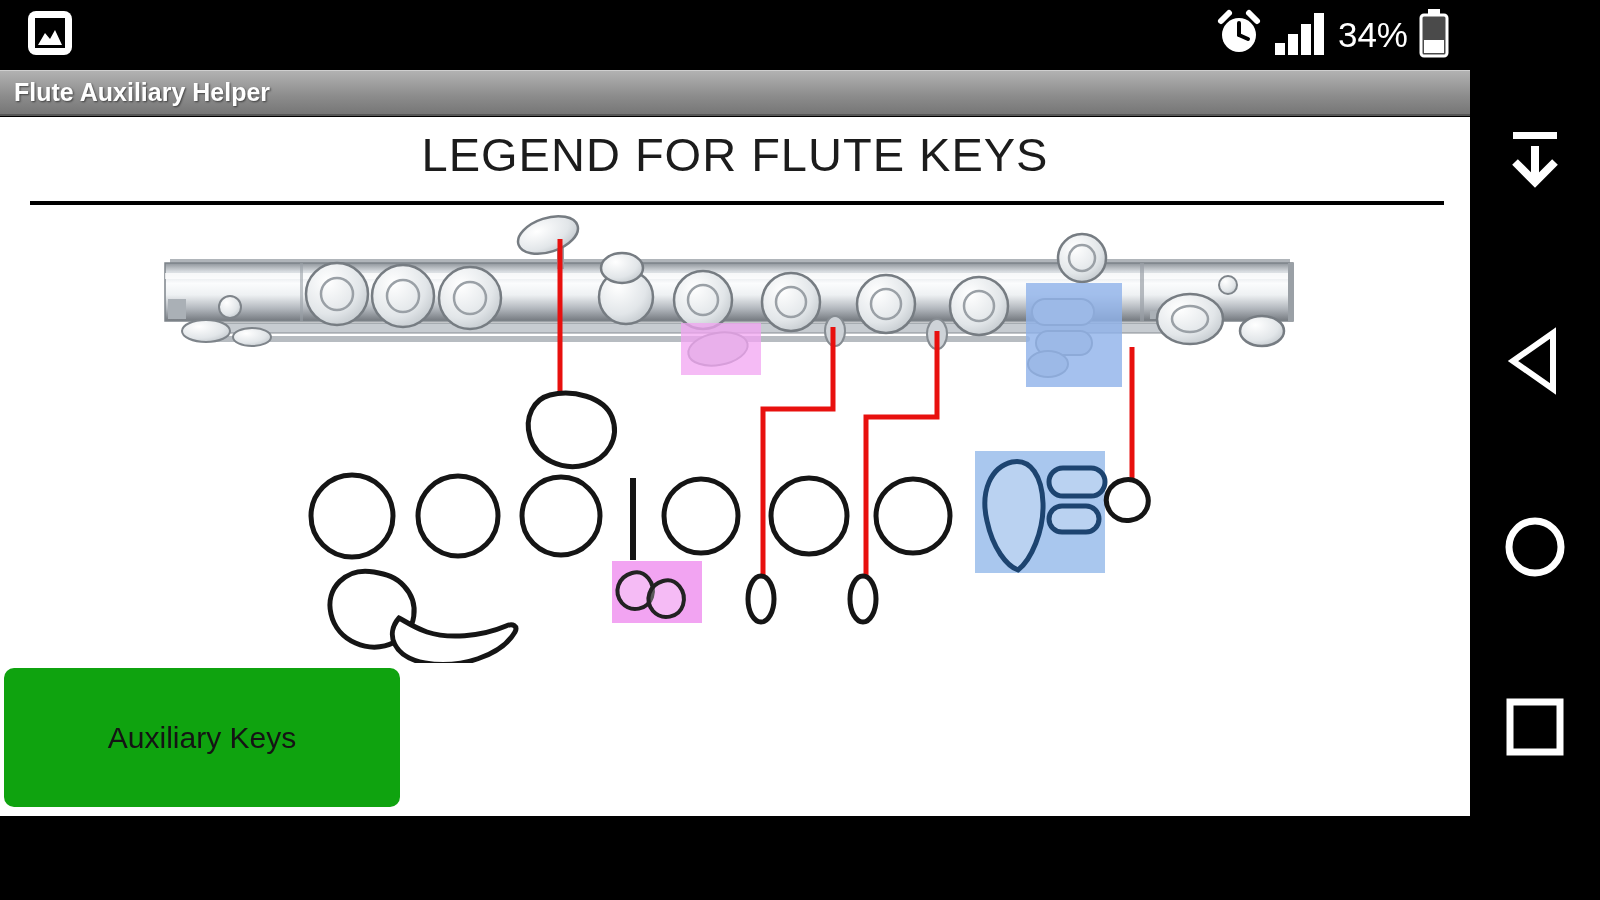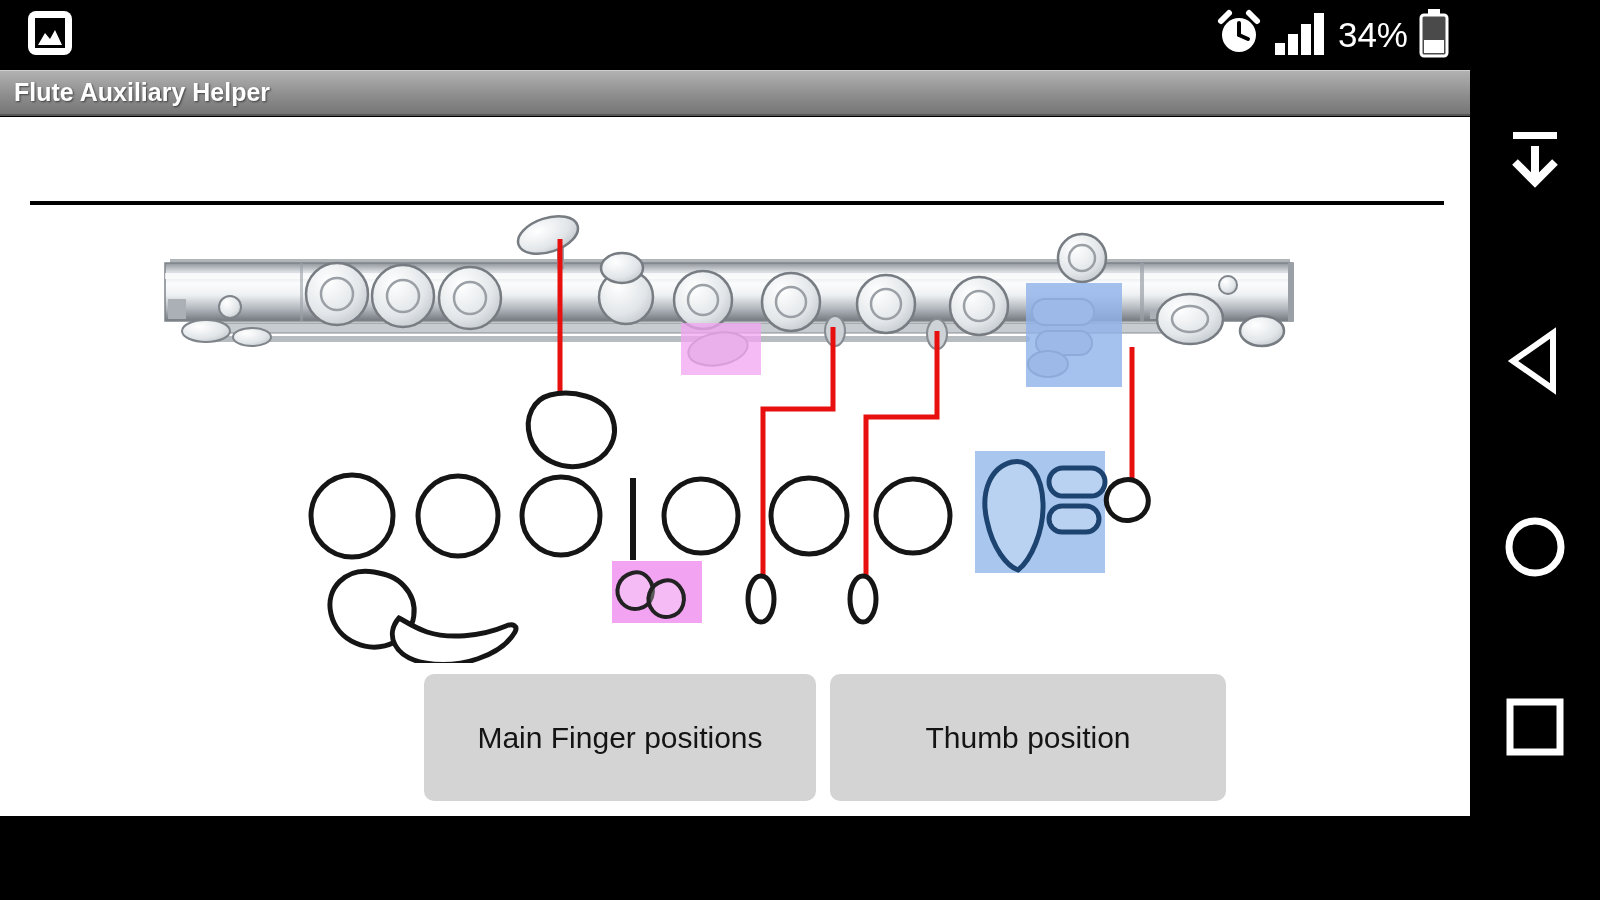--- a/index.html
+++ b/index.html
@@ -81,20 +81,21 @@
       </svg>
     </span>
   </div>
 </div>
 
 <div class="title-bar">
   <span class="app-title">Flute Auxiliary Helper</span>
 </div>
 
 <div class="content">
+  <div class="page-title">LEGEND FOR FLUTE KEYS</div>
   <div class="rule"></div>
 
   <svg class="figure-svg" viewBox="0 0 1470 452">
     <defs>
       <linearGradient id="tube" x1="0" y1="0" x2="0" y2="1">
         <stop offset="0" stop-color="#8e949a"></stop>
         <stop offset="0.15" stop-color="#d9dde1"></stop>
         <stop offset="0.35" stop-color="#fbfcfd"></stop>
         <stop offset="0.55" stop-color="#eef1f3"></stop>
         <stop offset="0.78" stop-color="#b4b9bf"></stop>
@@ -210,25 +211,22 @@
       <path d="M632 362 C618 366 613 381 622 392 C631 402 648 399 652 386 C656 372 645 358 632 362 Z"></path>
       <path d="M663 370 C649 374 644 389 653 400 C662 410 679 407 683 394 C687 380 676 366 663 370 Z"></path>
     </g>
 
     <g stroke="#151515" stroke-width="5" fill="#fff">
       <ellipse cx="761" cy="388" rx="13" ry="23"></ellipse>
       <ellipse cx="863" cy="388" rx="13" ry="23"></ellipse>
     </g>
   </svg>
 
-  <div class="btn btn-gray" id="btn-main">
-    <span>Main Finger positions</span>
-  </div>
-  <div class="btn btn-gray" id="btn-thumb">
-    <span>Thumb position</span>
+  <div class="btn btn-green" id="btn-aux">
+    <span>Auxiliary Keys</span>
   </div>
 </div>
 
 <div class="nav-bar">
   <div class="nav-btn" id="nav-ime">
     <svg width="70" height="70" viewBox="0 0 70 70">
       <rect x="13" y="8" width="44" height="7" fill="#fff"></rect>
       <path d="M35 22 V54" stroke="#fff" stroke-width="8"></path>
       <path d="M15 38 L35 58 L55 38" fill="none" stroke="#fff" stroke-width="8"></path>
     </svg>

